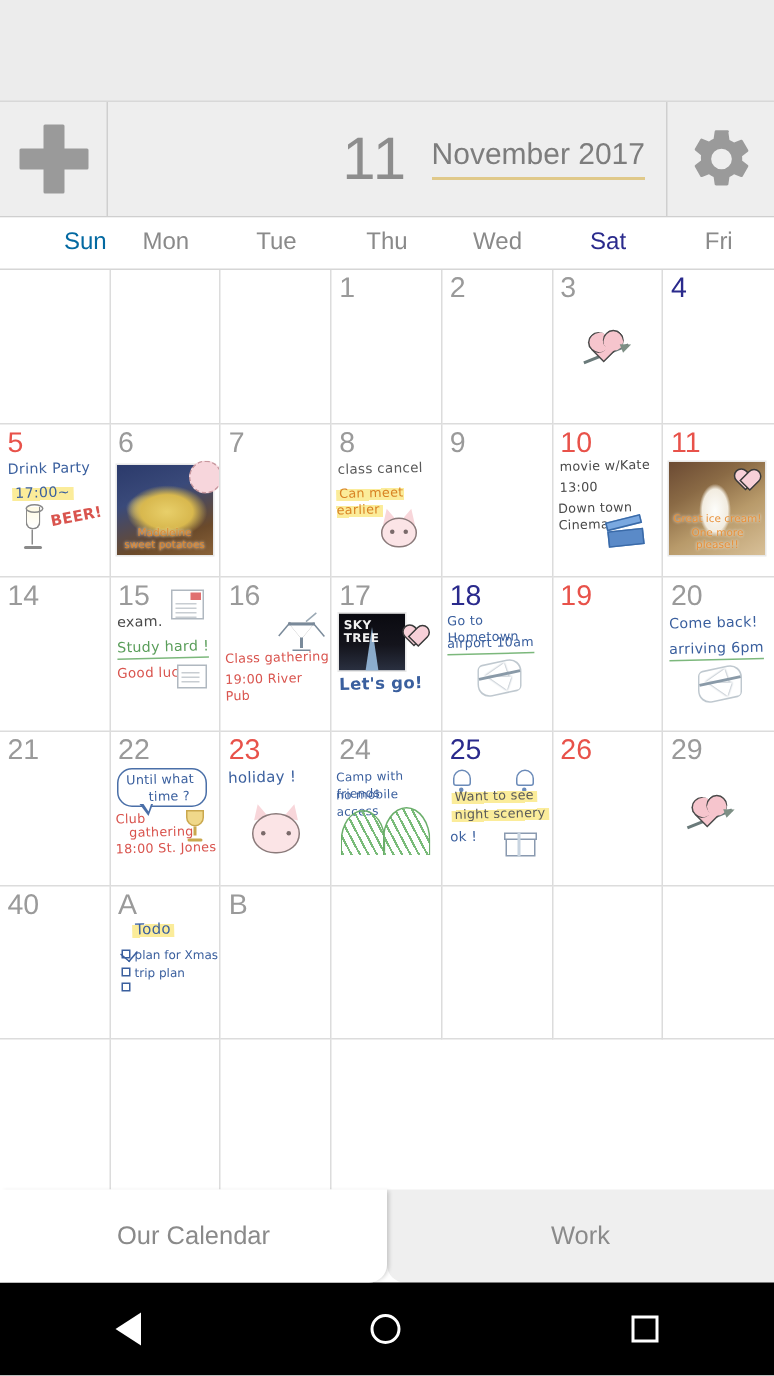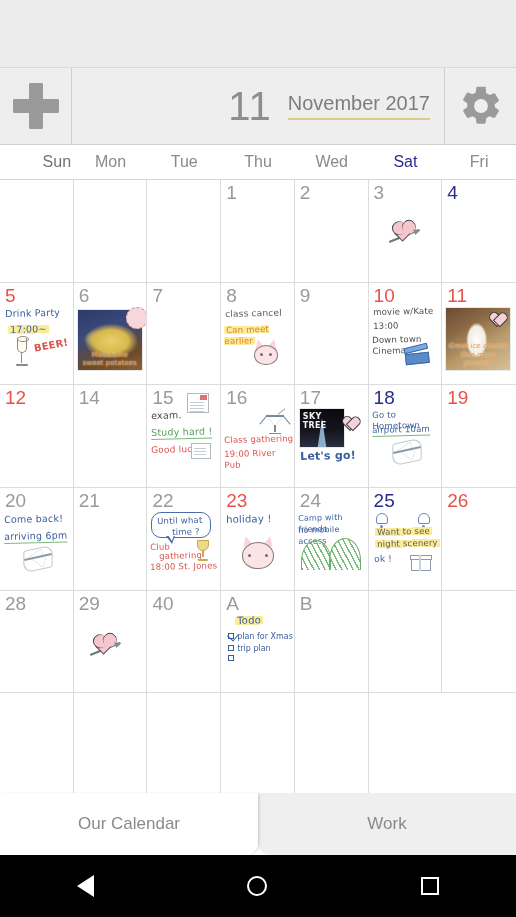--- a/index.html
+++ b/index.html
@@ -57,21 +57,21 @@
   
   .weekdays {
     display: grid; grid-template-columns: repeat(7, 1fr);
     height: 35px; background: #ffffff;
     border-bottom: 1px solid #d6d6d6;
   }
   .wd {
     display: flex; align-items: center; justify-content: center;
     font-size: 16px; color: #8a8a8a;
   }
-  .wd.sun { color: #737373; margin-left: 40px; }
+  .wd.sun { color: #0369a1; margin-left: 40px; }
   .wd.sat { color: #2a2a8c; }
 
   
   .grid {
     display: grid;
     grid-template-columns: repeat(7, 1fr);
     grid-template-rows: repeat(6, 1fr);
     height: 618px; width: 100%;
     background: #ffffff;
     border-bottom: 2px solid #c8c8c8;
@@ -121,21 +121,20 @@
   .photo-food {
     background:
       radial-gradient(ellipse 60% 42% at 52% 52%, #e8cf6a 0%, #d8b84e 45%, transparent 70%),
       radial-gradient(ellipse 30% 22% at 30% 48%, #f0dd8a 0%, transparent 70%),
       linear-gradient(160deg, #2b3a6b 0%, #3a4a7a 35%, #6b4a2a 75%, #8a6238 100%);
   }
   .photo-ice {
     background:
       radial-gradient(ellipse 22% 38% at 48% 52%, #fdfdfb 0%, #f2ece0 60%, transparent 75%),
       linear-gradient(150deg, #6b4a33 0%, #8a6a45 30%, #b89a6a 60%, #d8c098 100%);
-    font-style: italic;
   }
   .photo-tower {
     background:
       linear-gradient(to bottom, #0a0a10 0%, #14141c 55%, #2a3040 100%);
   }
   .tower-shape {
     position: absolute; left: 50%; top: 22%; transform: translateX(-50%);
     width: 0; height: 0;
     border-left: 5px solid transparent; border-right: 5px solid transparent;
     border-bottom: 34px solid #9fc4e8; opacity: .85;
@@ -486,23 +485,20 @@
       <div class="evt">
         <div class="photo photo-ice" style="left:3px;top:2px;width:66px;height:64px">
           <div class="cap" style="white-space:pre-line;color:#e8913a">Great ice cream!
 One more please!!</div>
         </div>
         <div class="heart-sm" style="left:48px;top:8px"></div>
       </div>
     </div>
 
     <div class="cell">
-      <span class="daynum sun">12</span>
-    </div>
-    <div class="cell">
       <span class="daynum">14</span>
     </div>
 
     <div class="cell">
       <span class="daynum">15</span>
       <div class="evt">
         <div class="hw" style="position:absolute;left:4px;top:3px;font-size:9.5px;color:#4a4a4a">exam.</div>
         <div class="doc-note" style="left:40px;top:-14px">
           <div class="red"></div>
           <div class="ln" style="top:8px"></div>
@@ -662,23 +658,20 @@
             <div class="lid"></div>
             <div class="rb"></div>
         </div>
       </div>
     </div>
 
     <div class="cell">
       <span class="daynum sun">26</span>
     </div>
     <div class="cell">
-      <span class="daynum">28</span>
-    </div>
-    <div class="cell">
       <span class="daynum">29</span>
       <div class="evt">
         <div class="heart-arrow" style="left:14px;top:22px">
           <div class="shaft"></div>
             <div class="h"></div>
             <div class="tip"></div>
         </div>
       </div>
     </div>
     <div class="cell">

